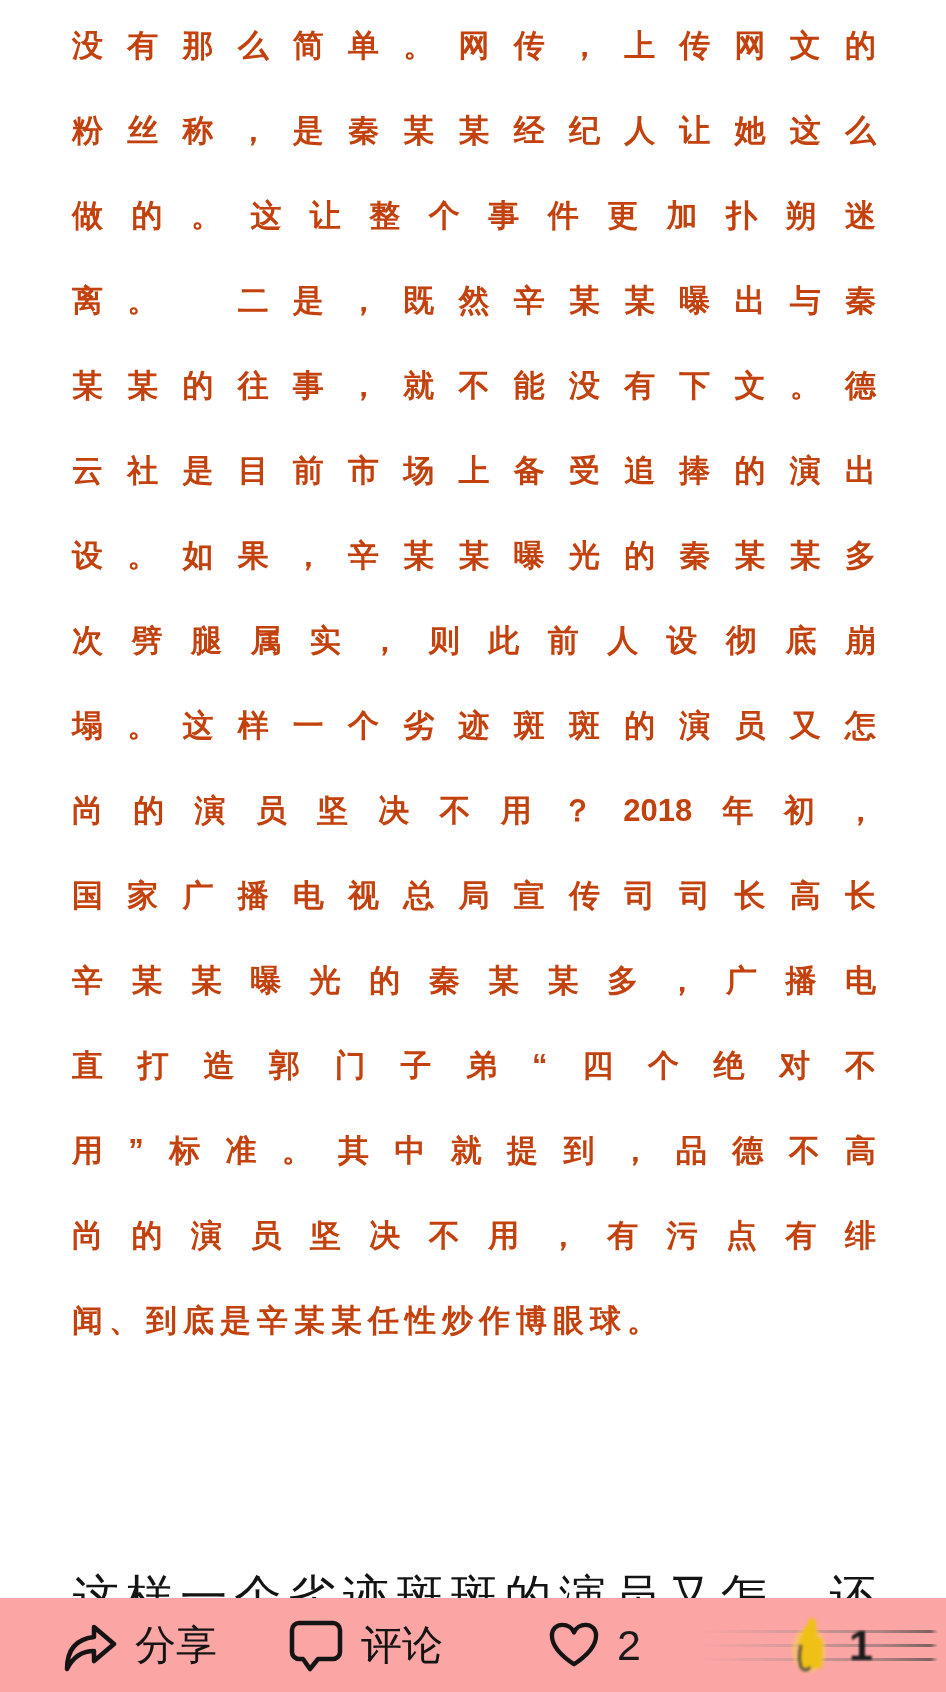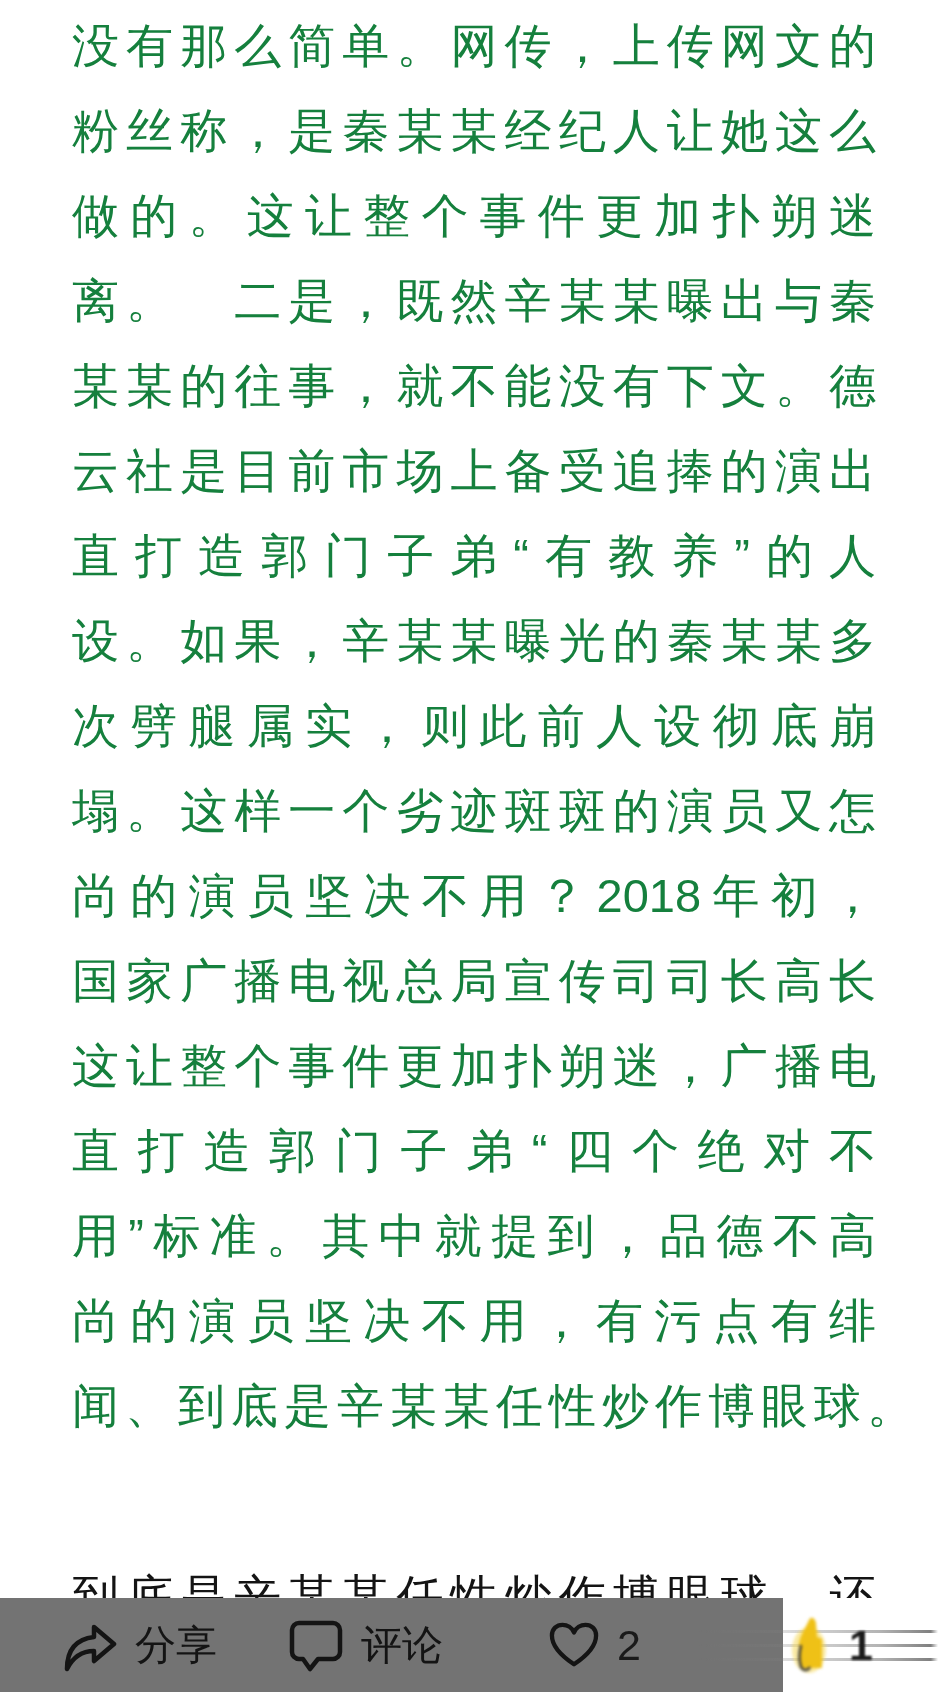--- a/index.html
+++ b/index.html
@@ -13,26 +13,27 @@
   
   .article{
     position:absolute;
     left:72px; top:3px;
     width:804px;
     color:#141414;
   }
   .line{
     height:85px;
     line-height:85px;
-    font-size:47px;
+    font-size:31px;
     text-align:justify;
     text-align-last:justify;
     white-space:nowrap;
     letter-spacing:0;
-    color:#15803d;
+    color:#c2410c;
+    font-weight:bold;
   }
   .line.last{
     text-align-last:left;
     letter-spacing:6px;
   }
   
   .clipped-line{
     position:absolute;
     left:72px; top:1554px;
     width:804px; height:44px;
@@ -44,22 +45,22 @@
     font-size:47px;
     text-align:justify;
     text-align-last:justify;
     white-space:nowrap;
     color:#141414;
   }
   
   .toolbar{
     position:absolute;
     left:0; top:1598px;
-    width:783px; height:94px;
-    background:#737373;
+    width:946px; height:94px;
+    background:#fca5a5;
   }
   .tool{
     position:absolute;
     top:0; height:94px;
     display:flex;
     align-items:center;
     gap:17px;
     color:#141414;
     font-size:41px;
   }
@@ -96,35 +97,34 @@
 </head>
 <body>
 
 <div class="article">
   <div class="line">没有那么简单。网传，上传网文的</div>
   <div class="line">粉丝称，是秦某某经纪人让她这么</div>
   <div class="line">做的。这让整个事件更加扑朔迷</div>
   <div class="line">离。　二是，既然辛某某曝出与秦</div>
   <div class="line">某某的往事，就不能没有下文。德</div>
   <div class="line">云社是目前市场上备受追捧的演出</div>
-  <div class="line">直打造郭门子弟“有教养”的人</div>
   <div class="line">设。如果，辛某某曝光的秦某某多</div>
   <div class="line">次劈腿属实，则此前人设彻底崩</div>
   <div class="line">塌。这样一个劣迹斑斑的演员又怎</div>
   <div class="line">尚的演员坚决不用？2018年初，</div>
   <div class="line">国家广播电视总局宣传司司长高长</div>
-  <div class="line">这让整个事件更加扑朔迷，广播电</div>
+  <div class="line">辛某某曝光的秦某某多，广播电</div>
   <div class="line">直打造郭门子弟“四个绝对不</div>
   <div class="line">用”标准。其中就提到，品德不高</div>
   <div class="line">尚的演员坚决不用，有污点有绯</div>
   <div class="line last">闻、到底是辛某某任性炒作博眼球。</div>
 </div>
 
 <div class="clipped-line">
-  <div class="inner">到底是辛某某任性炒作博眼球，还</div>
+  <div class="inner">这样一个劣迹斑斑的演员又怎，还</div>
 </div>
 
 <div class="toolbar">
 
   <div class="streaks">
     <div class="s1"></div>
       <div class="s2"></div>
       <div class="s3"></div>
   </div>
 

